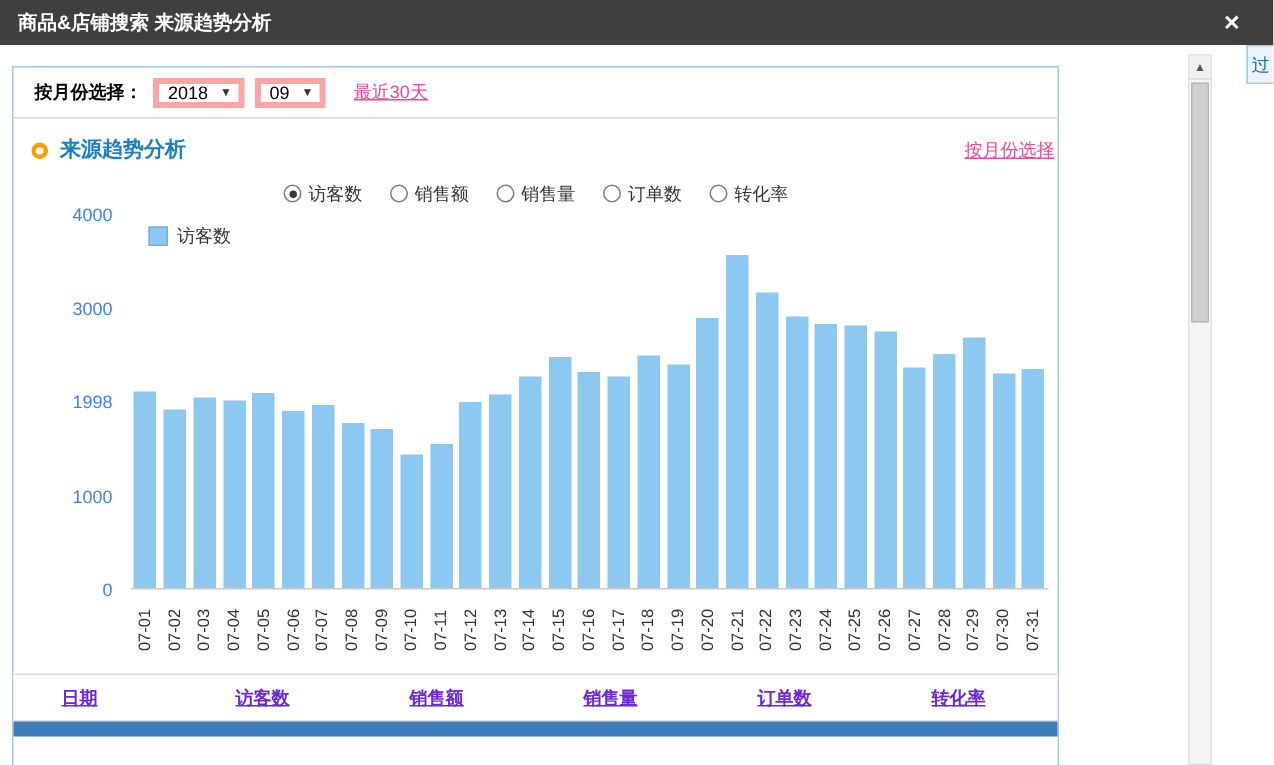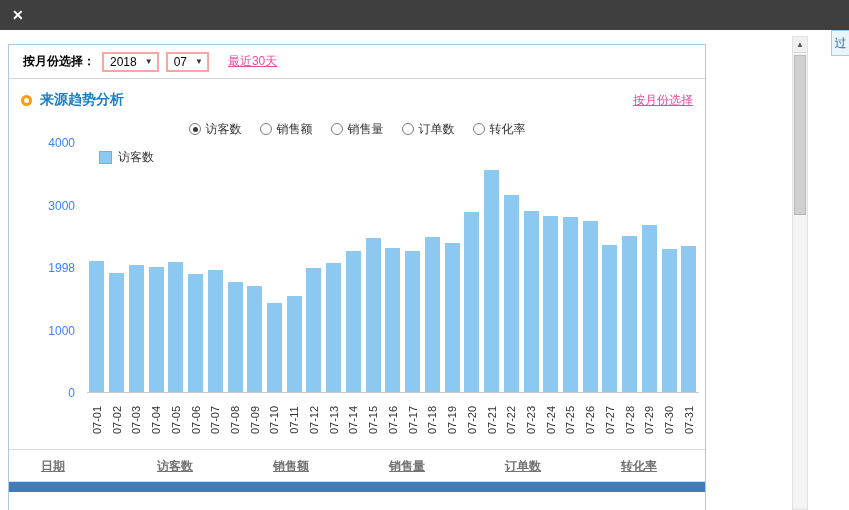--- a/index.html
+++ b/index.html
@@ -10,27 +10,27 @@
               justify-content: space-between; padding: 0 22px 0 12px; font-size: 13px; font-weight: bold; }
   .close { color: #fff; font-size: 14px; font-weight: bold; cursor: pointer; line-height: 1; }
 
   .panel { position: absolute; left: 8px; top: 44px; width: 698px; height: 474px;
            border: 1px solid #a8c8e4; border-bottom: none; background: #fff; }
 
   .controls { height: 34px; display: flex; align-items: center; padding-left: 14px;
               border-bottom: 1px solid #d5d5d5; font-size: 12px; color: #000; gap: 7px; }
   .controls .lbl { font-weight: bold; }
   .selectbox { display: inline-flex; align-items: center; justify-content: space-between;
-               border: 2px solid #fca5a5; background: #fff; height: 20px; padding: 0 4px 0 6px;
+               border: 4px solid #fca5a5; background: #fff; height: 20px; padding: 0 4px 0 6px;
                font-size: 12px; gap: 8px; cursor: pointer; }
   .selectbox .arr { font-size: 8px; color: #333; }
   .link { color: #ec4899; text-decoration: underline; font-size: 12px; cursor: pointer; }
   .recent { margin-left: 12px; }
 
-  .section-row { display: flex; align-items: center; margin: 12px 12px 0 12px; height: 18px; }
+  .section-row { display: flex; align-items: center; margin: 12px 2px 0 12px; height: 18px; }
   .ring { width: 11px; height: 11px; border: 3px solid #ff9c00; border-radius: 50%; margin-right: 8px; background: #fff; }
   .section-title { color: #1b7fc4; font-size: 14px; font-weight: bold; flex: 1; }
 
   .metric-row { display: flex; justify-content: center; gap: 18px; margin-top: 12px; font-size: 12px; height: 16px; }
   .radio-item { display: flex; align-items: center; gap: 5px; cursor: pointer; color: #333; }
   .radio-circle { width: 12px; height: 12px; border: 1px solid #7a7a7a; border-radius: 50%; position: relative; background: #fff; }
   .radio-circle.checked::after { content: ""; position: absolute; left: 3px; top: 3px; width: 5px; height: 5px;
                                  background: #3a3a3a; border-radius: 50%; }
 
   .chart { position: relative; margin-top: 6px; height: 306px; }
@@ -42,21 +42,21 @@
           border-bottom: 1px solid #c9c9c9; display: flex; align-items: flex-end; }
   .bar-col { flex: 1; display: flex; justify-content: center; align-items: flex-end; height: 100%; }
   .bar { width: 15px; }
   .xlabels { position: absolute; left: 78px; top: 251px; right: 6px; display: flex; }
   .xlabel { flex: 1; height: 52px; position: relative; }
   .xlabel span { position: absolute; left: 50%; top: 50%; transform: translate(-50%,-50%) rotate(-90deg);
                  font-size: 11px; color: #333; white-space: nowrap; }
 
   .table-header { display: flex; border-top: 1px solid #ddd; border-bottom: 1px solid #ddd; padding: 6px 0; background: #fff; }
   .th { flex: 1; padding-left: 32px; }
-  .th-link { color: #737373; font-weight: bold; text-decoration: underline; font-size: 12px; cursor: pointer; }
+  .th-link { color: #6d28d9; font-weight: bold; text-decoration: underline; font-size: 12px; cursor: pointer; }
   .row-highlight { height: 10px; background: #3f7cba; }
 
   .scrollbar { position: absolute; left: 792px; top: 36px; width: 16px; height: 474px;
                background: #f4f4f4; border: 1px solid #e2e2e2; }
   .sb-up { height: 16px; background: #f0f0f0; border-bottom: 1px solid #d8d8d8; display: flex;
            align-items: center; justify-content: center; font-size: 8px; color: #555; cursor: pointer; }
   .sb-thumb { position: absolute; top: 18px; left: 1px; width: 12px; height: 160px;
               background: #cfcfcf; border: 1px solid #b8b8b8; cursor: grab; }
 
   .side-tag { position: absolute; right: 0; width: 18px; height: 26px; background: #eaf4fb;
@@ -64,33 +64,34 @@
               display: flex; align-items: center; justify-content: center; cursor: pointer; }
   .side-tag:nth-of-type(1) { top: 165px; }
   .side-tag:nth-of-type(2) { top: 251px; }
 </style>
 </head>
 <body>
 
 <div class="dialog">
 
   <div class="titlebar">
+    <span>商品&amp;店铺搜索 来源趋势分析</span>
     <span class="close">✕</span>
   </div>
 
   <div class="panel">
 
     <div class="controls">
       <span class="lbl">按月份选择：</span>
       <span class="selectbox">
         <span>2018</span>
         <span class="arr">▼</span>
       </span>
       <span class="selectbox">
-        <span>07</span>
+        <span>09</span>
         <span class="arr">▼</span>
       </span>
       <span class="link recent">最近30天</span>
     </div>
 
     <div class="section-row">
       <span class="ring"></span>
       <span class="section-title">来源趋势分析</span>
       <span class="link">按月份选择</span>
     </div>

